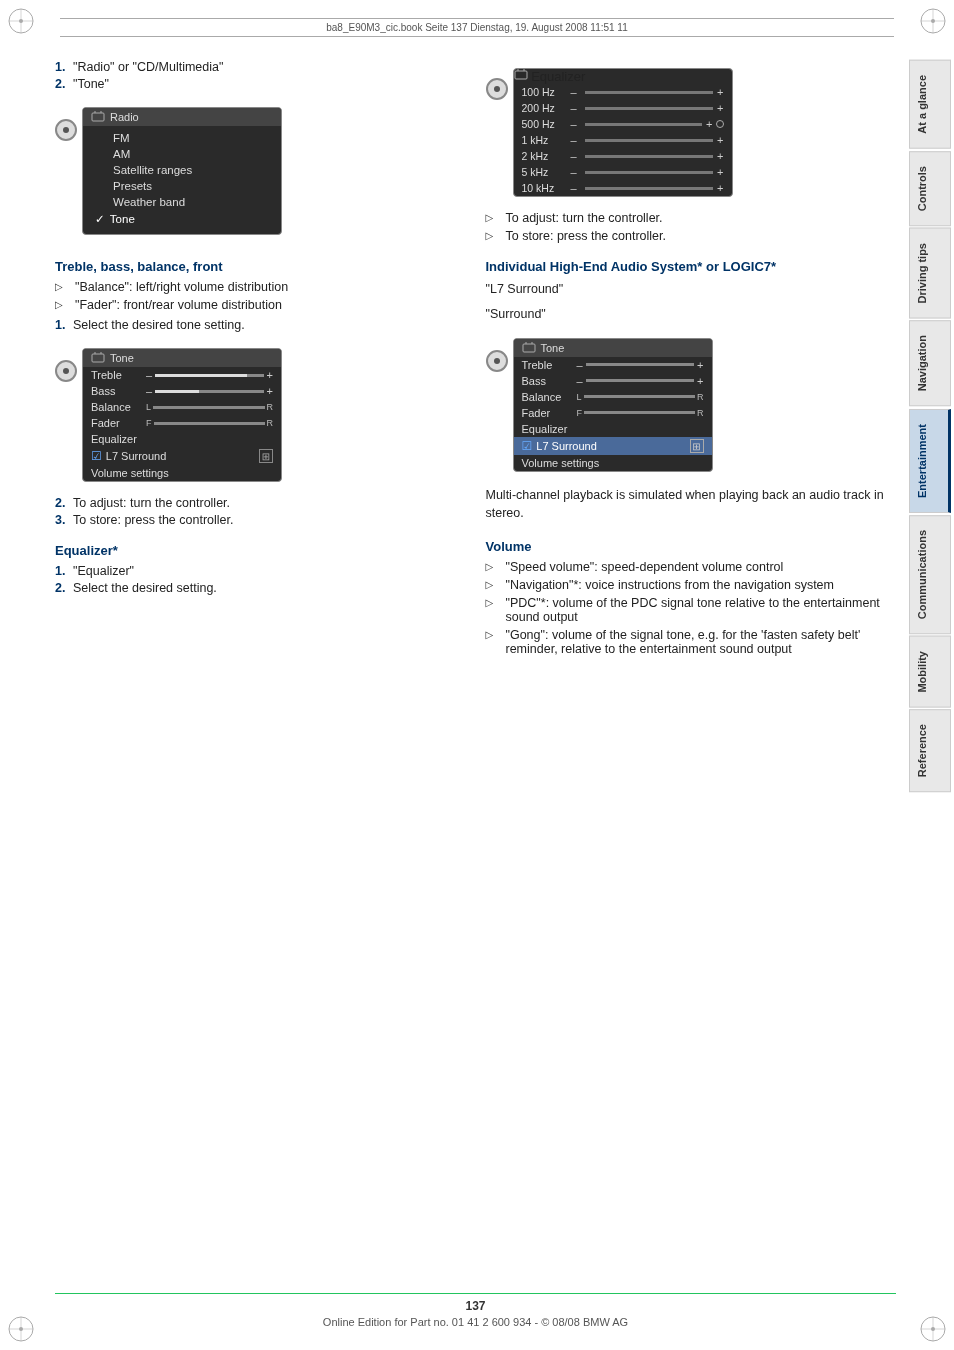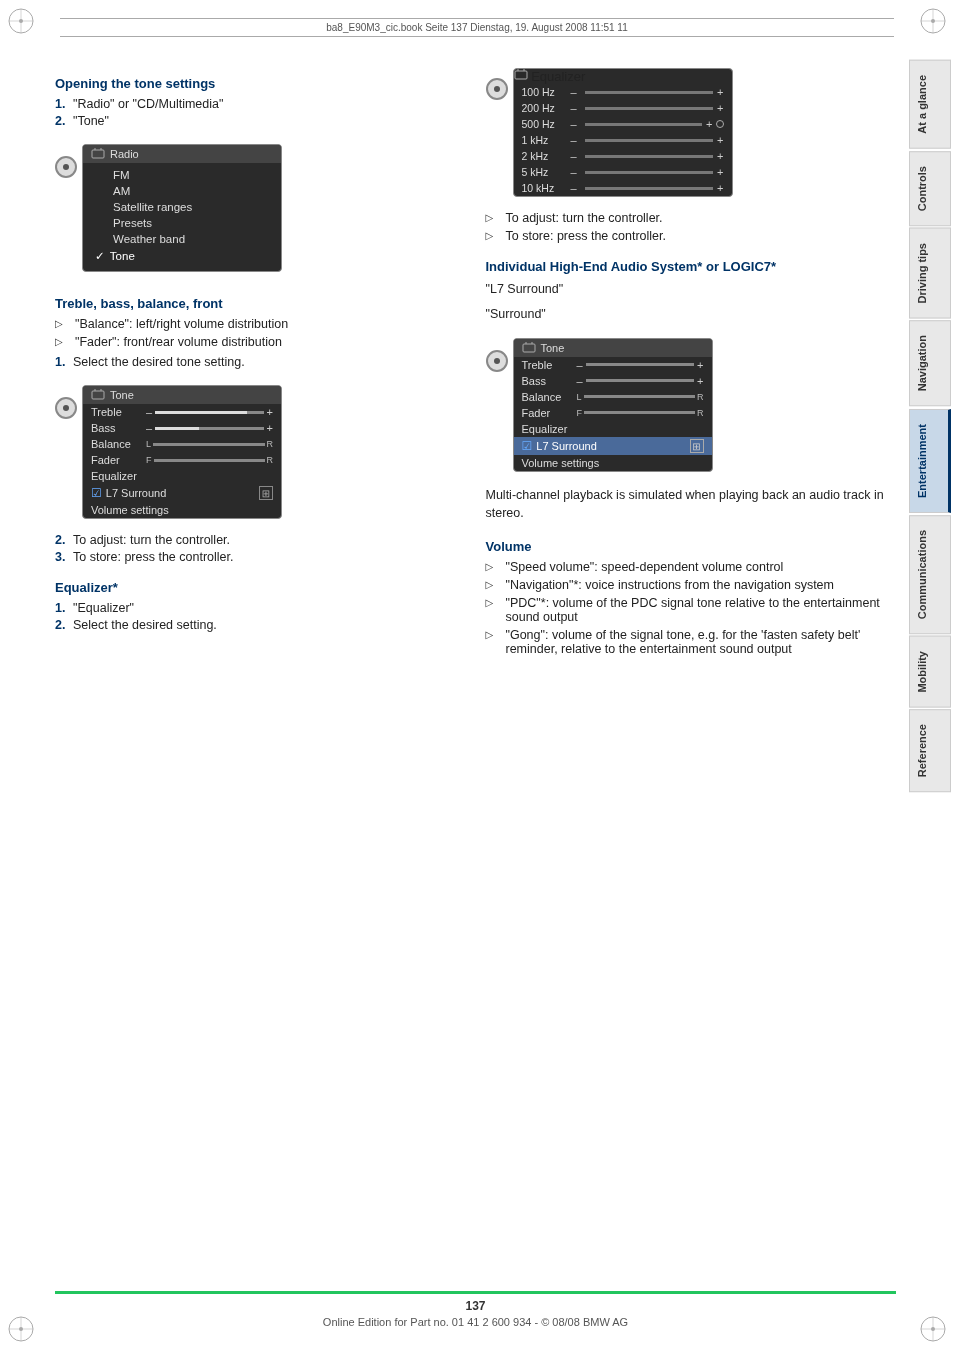--- a/index.html
+++ b/index.html
@@ -274,21 +274,21 @@
 
     
     .page-footer {
       position: absolute;
       bottom: 22px;
       left: 55px;
       right: 58px;
       text-align: center;
       font-size: 11px;
       color: #555;
-      border-top: 3px solid #22c55e;
+      border-top: 1px solid #22c55e;
       padding-top: 5px;
     }
 
     .page-number {
       font-size: 12px;
       font-weight: bold;
       color: #333;
       display: block;
       margin-bottom: 3px;
     }
@@ -385,21 +385,20 @@
   <div class="sidebar-tab">Communications</div>
   <div class="sidebar-tab">Mobility</div>
   <div class="sidebar-tab">Reference</div>
 </div>
 
 <div class="main-content">
   <div class="columns">
 
     <div class="col-left">
 
-      <div class="section-heading">Opening the tone settings</div>
       <ol class="numbered-list">
         <li>
           <span class="num">1.</span>
           <span>"Radio" or "CD/Multimedia"</span>
         </li>
         <li>
           <span class="num">2.</span>
           <span>"Tone"</span>
         </li>
       </ol>

